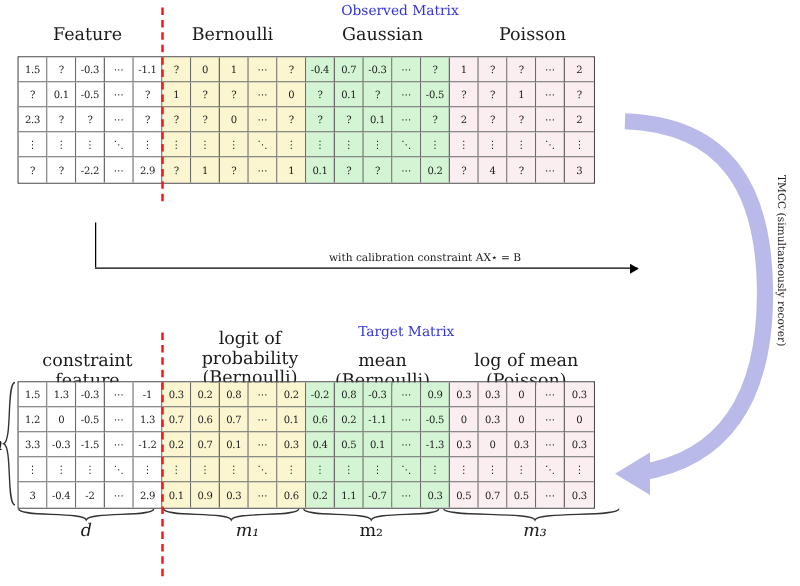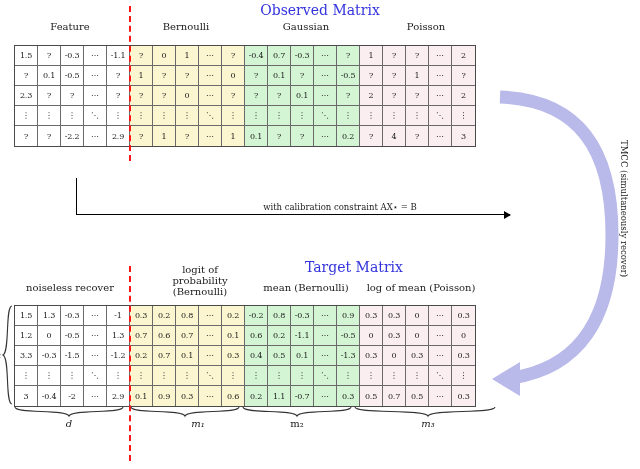--- a/index.html
+++ b/index.html
@@ -1,20 +1,20 @@
 <!DOCTYPE html>
 <html><head>
 <meta charset="utf-8">
 <style>
   html,body{margin:0;padding:0;background:#fff;}
   body{width:640px;height:469px;position:relative;overflow:hidden;
        font-family:"DejaVu Serif","Liberation Serif",serif;color:#1a1a1a;}
 
-  .lbl{position:absolute;font-size:10px;text-align:center;line-height:1.12;color:#1a1a1a;}
-  .title{position:absolute;font-size:14px;color:#3333dd;text-align:center;}
+  .lbl{position:absolute;font-size:14px;text-align:center;line-height:1.12;color:#1a1a1a;}
+  .title{position:absolute;font-size:11px;color:#3333dd;text-align:center;}
 
   
   .matrix{position:absolute;border:1.6px solid #4a4a4a;box-sizing:content-box;}
   .mrow{display:flex;}
   .cell{width:23px;height:20px;box-sizing:border-box;
         border-right:1.1px solid #6a6a6a;border-bottom:1.1px solid #6a6a6a;
         display:flex;align-items:center;justify-content:center;
         font-size:8px;letter-spacing:-0.2px;}
   .mrow:last-child .cell{border-bottom:none;}
   .mrow .cell:last-child{border-right:none;}
@@ -165,23 +165,23 @@
       <div class="cell g-pois">3</div>
     </div>
   </div>
 
 <div class="vdash" style="left:129px;top:6px;height:155px;"></div>
 
 <div class="vbar" style="left:76px;top:178px;height:36px;"></div>
 <div class="harrow" style="left:76px;top:214px;width:434px;"></div>
 <div class="lbl" style="left:215px;top:203px;width:250px;font-size:8.5px;">with calibration constraint AX⋆ = B</div>
 
-<div class="title" style="left:279px;top:259px;width:150px;text-align:center;">Target Matrix</div>
-
-<div class="lbl" style="left:17px;top:282px;width:106px;">noiseless recover</div>
+<div class="title" style="left:250px;top:259px;width:150px;text-align:center;">Target Matrix</div>
+
+<div class="lbl" style="left:17px;top:282px;width:106px;">constraint feature</div>
 <div class="lbl" style="left:147px;top:264px;width:106px;white-space:pre-line;">logit of
 probability
 (Bernoulli)</div>
 <div class="lbl" style="left:253px;top:282px;width:106px;">mean (Bernoulli)</div>
 <div class="lbl" style="left:358px;top:282px;width:126px;">log of mean (Poisson)</div>
 
 <div class="matrix" id="target-matrix" style="left:14px;top:305px;">
     <div class="mrow">
       <div class="cell g-feat">1.5</div>
       <div class="cell g-feat">1.3</div>

